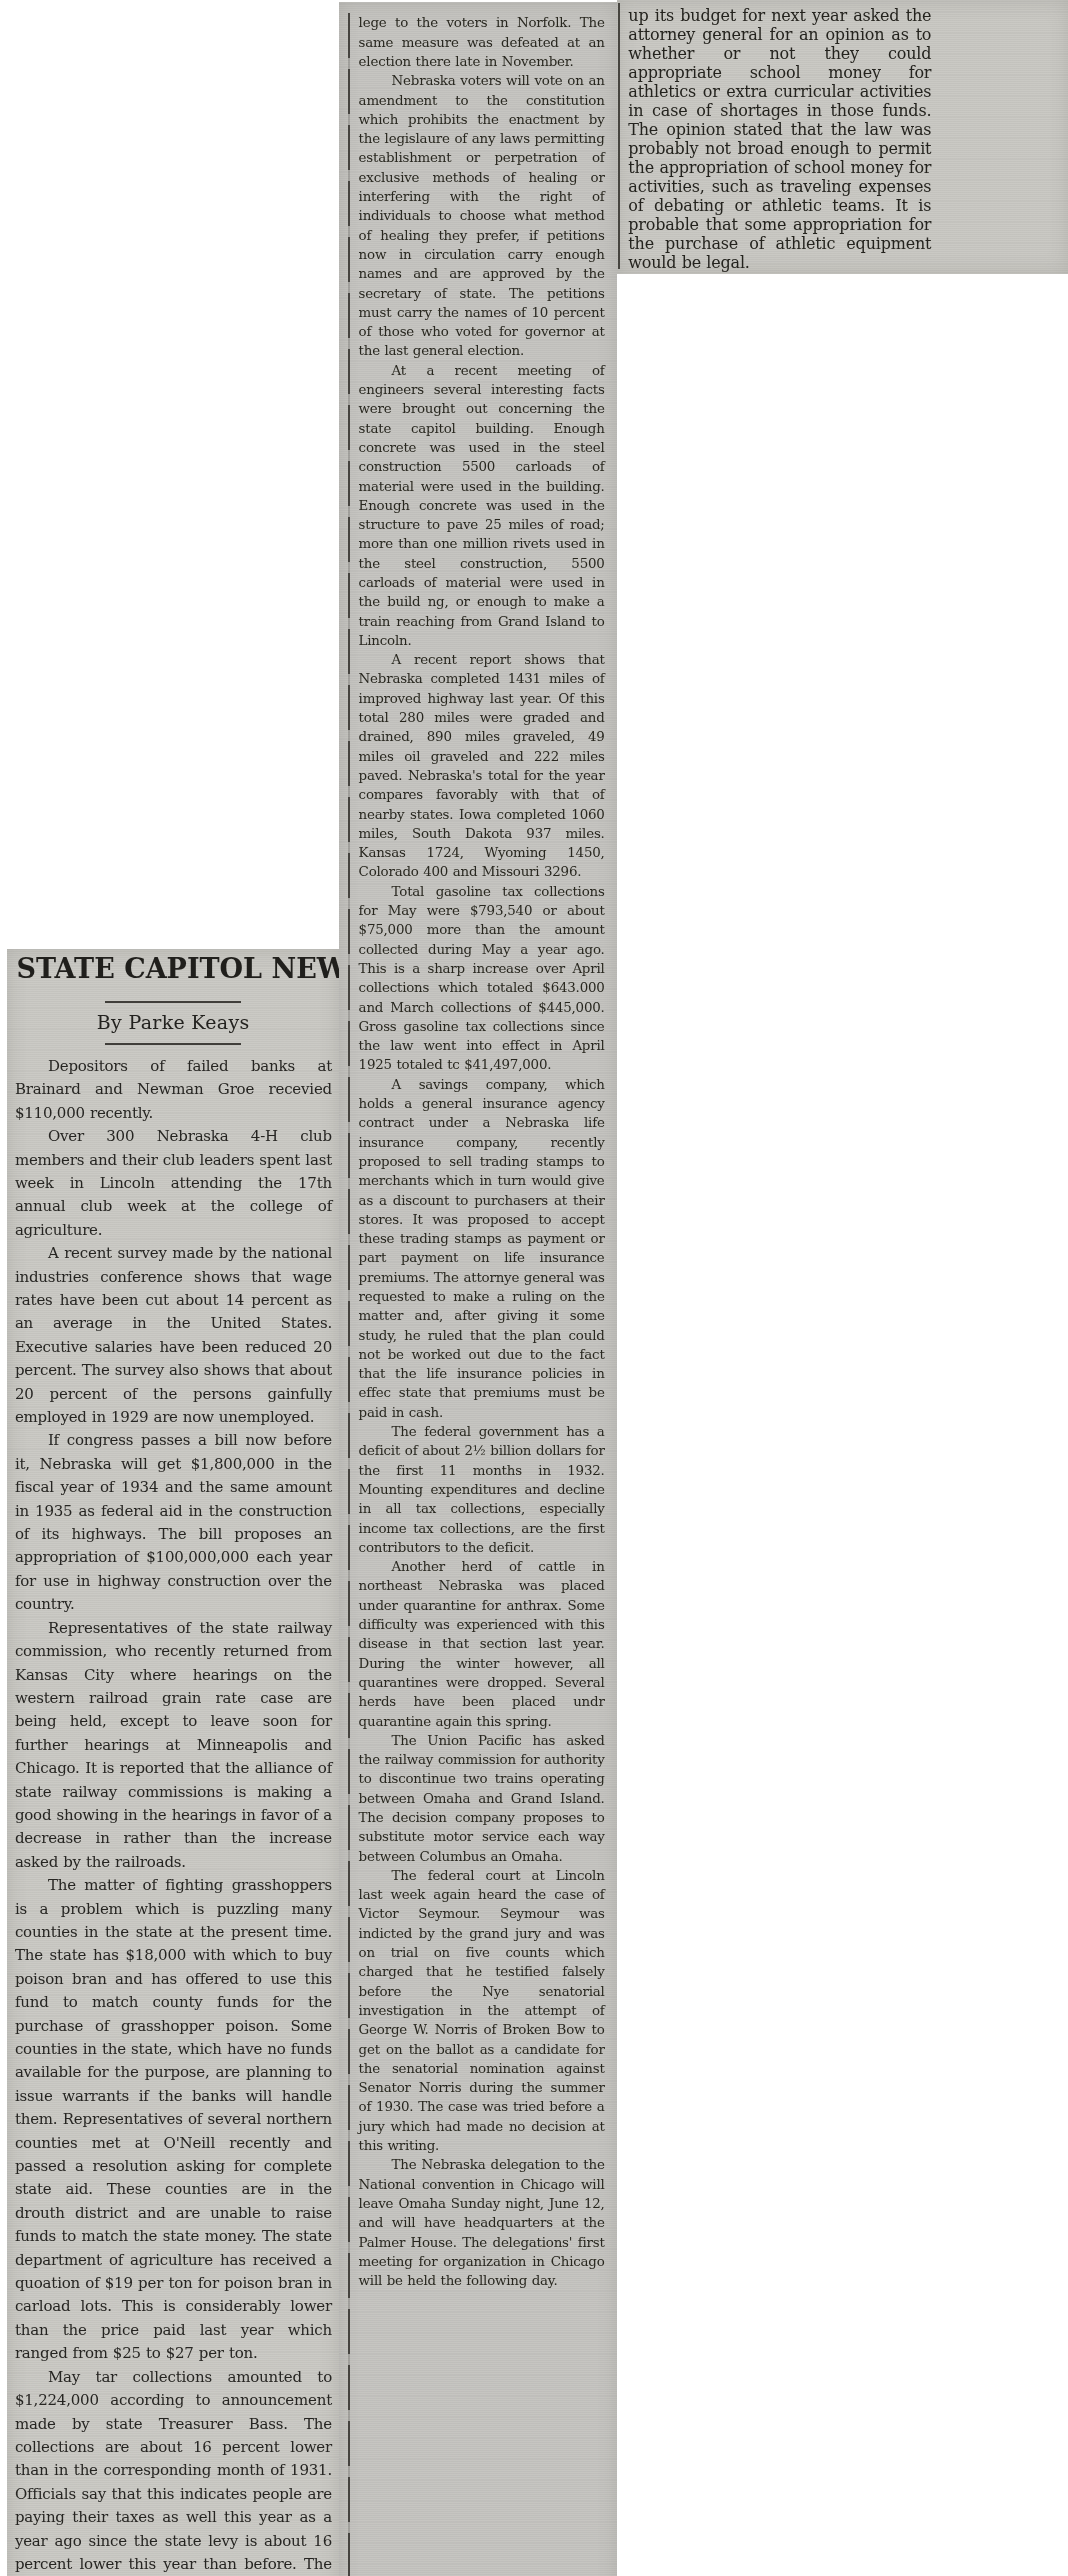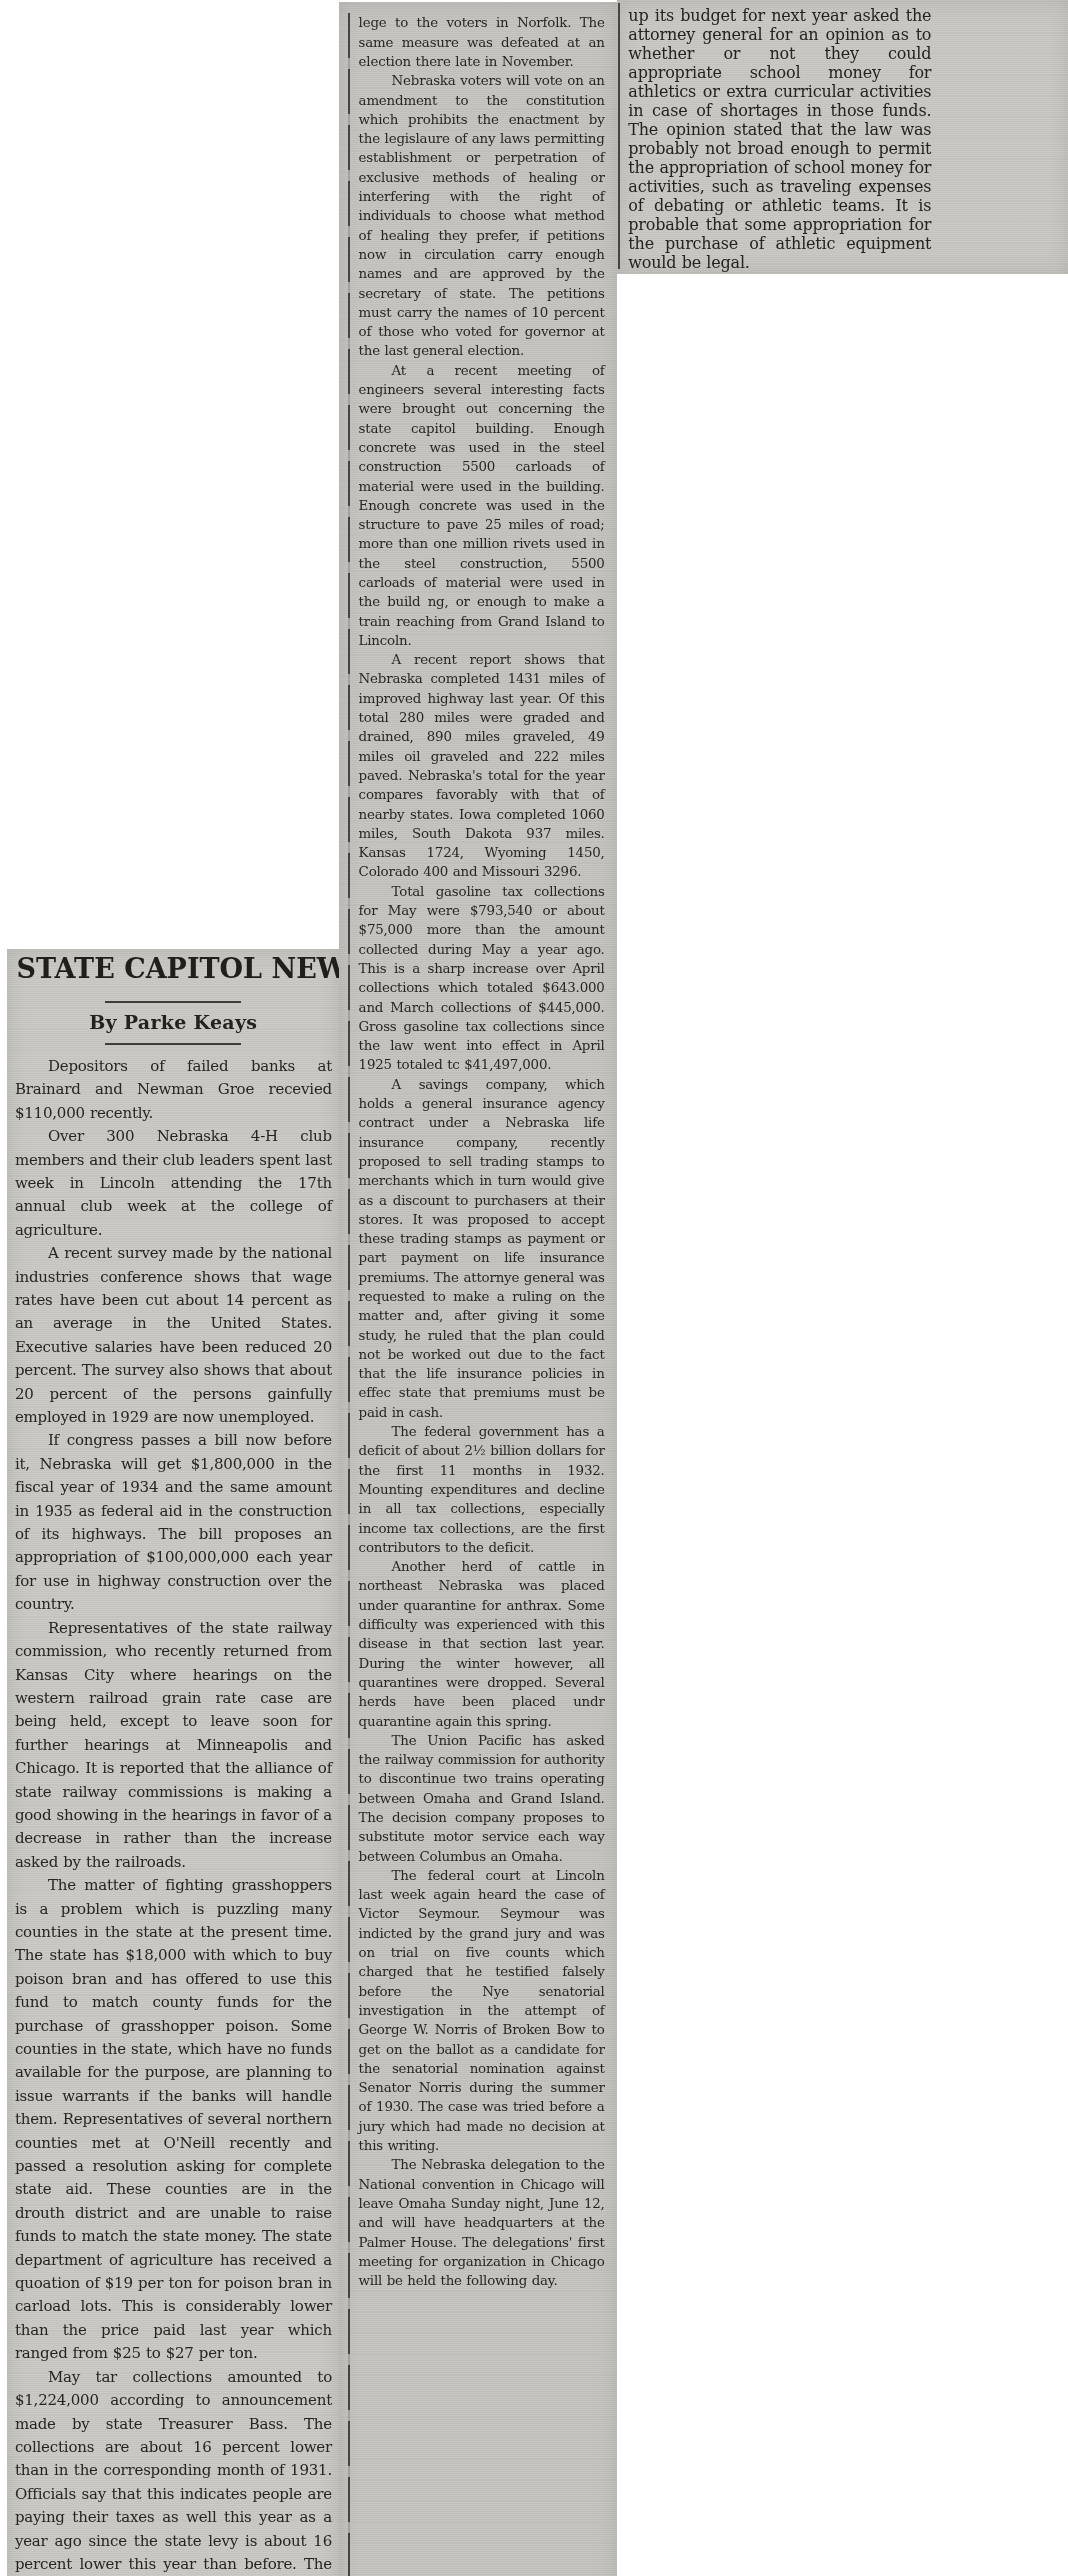--- a/index.html
+++ b/index.html
@@ -28,21 +28,21 @@
 
   .headline{
     margin:4.1px 5.2px 0 9.3px;
     font-size:27px;line-height:1.2;font-weight:bold;
     color:#201f1c;white-space:nowrap;
   }
   .rule{width:136px;height:2.1px;background:#403e3a;margin:15.5px auto 0 auto;}
   .rule.below{margin-top:9.3px;}
   .byline{
     margin-top:8.2px;text-align:center;
-    font-size:19px;font-weight:bold;color:#23221f;letter-spacing:0.3px;
+    font-size:19px;font-weight:normal;color:#23221f;letter-spacing:0.3px;
   }
   .coltext{
     text-align:justify;
     color:#262522;
     letter-spacing:-0.2px;
     word-spacing:0.5px;
   }
   .coltext p{margin:0;}
   .coltext p.indent{text-indent:33px;}
   #left-text{padding:10.3px 7.2px 0 7.7px;font-size:15px;line-height:23.4px;}

